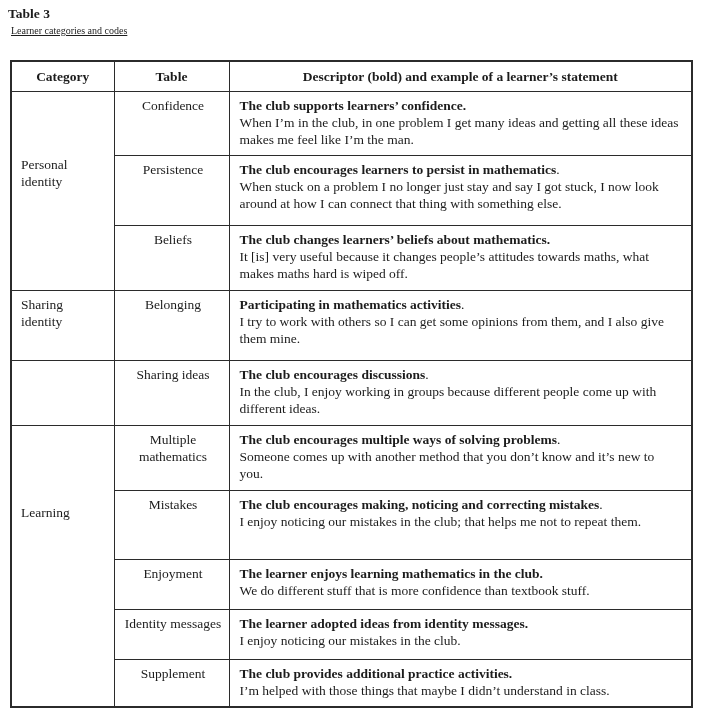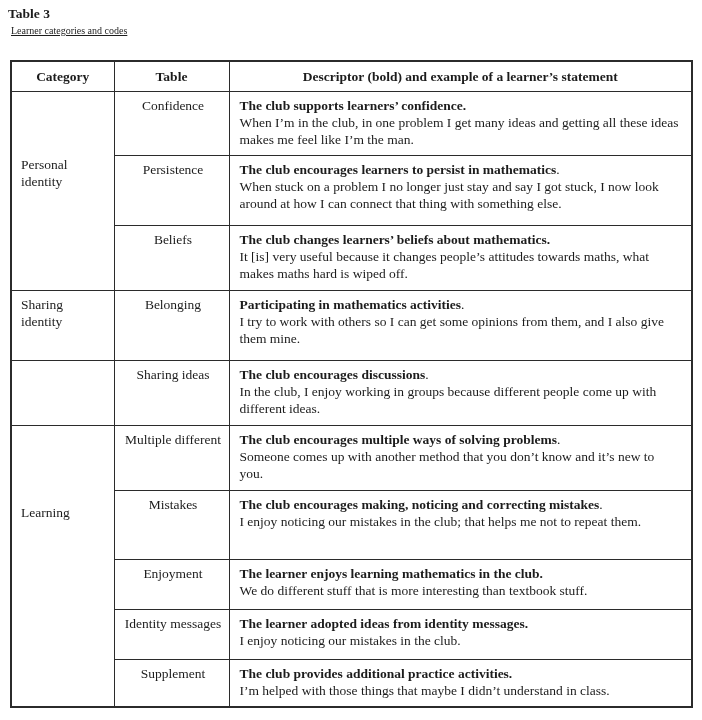--- a/index.html
+++ b/index.html
@@ -122,38 +122,38 @@
       <tr style="height:65px">
         <td class="cat"></td>
         <td class="code">Sharing ideas</td>
         <td class="desc">
           <div><span class="b">The club encourages discussions</span><span>.</span></div>
           <div>In the club, I enjoy working in groups because different people come up with different ideas.</div>
         </td>
       </tr>
       <tr style="height:65px">
         <td rowspan="5" class="cat cat-learning">Learning</td>
-        <td class="code">Multiple different</td>
+        <td class="code">Multiple mathematics</td>
         <td class="desc">
           <div><span class="b">The club encourages multiple ways of solving problems</span><span>.</span></div>
           <div>Someone comes up with another method that you don’t know and it’s new to you.</div>
         </td>
       </tr>
       <tr style="height:69px">
         <td class="code">Mistakes</td>
         <td class="desc">
           <div><span class="b">The club encourages making, noticing and correcting mistakes</span><span>.</span></div>
           <div>I enjoy noticing our mistakes in the club; that helps me not to repeat them.</div>
         </td>
       </tr>
       <tr style="height:50px">
         <td class="code">Enjoyment</td>
         <td class="desc">
           <div><span class="b">The learner enjoys learning mathematics in the club.</span><span></span></div>
-          <div>We do different stuff that is more interesting than textbook stuff.</div>
+          <div>We do different stuff that is more confidence than textbook stuff.</div>
         </td>
       </tr>
       <tr style="height:50px">
         <td class="code">Identity messages</td>
         <td class="desc">
           <div><span class="b">The learner adopted ideas from identity messages.</span><span></span></div>
           <div>I enjoy noticing our mistakes in the club.</div>
         </td>
       </tr>
       <tr style="height:48px">

